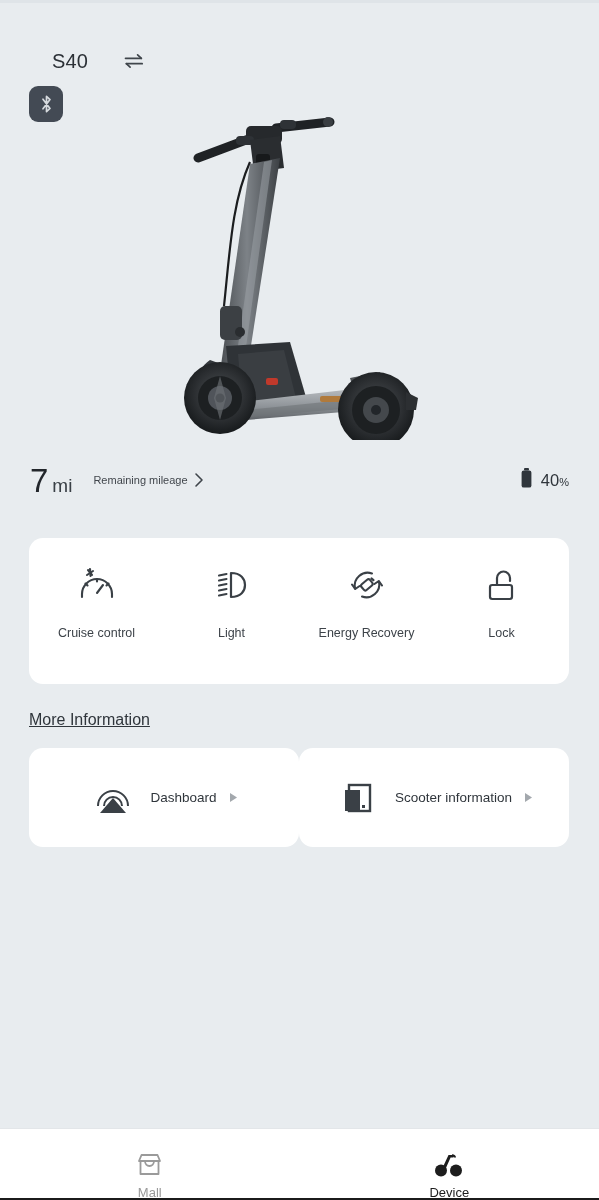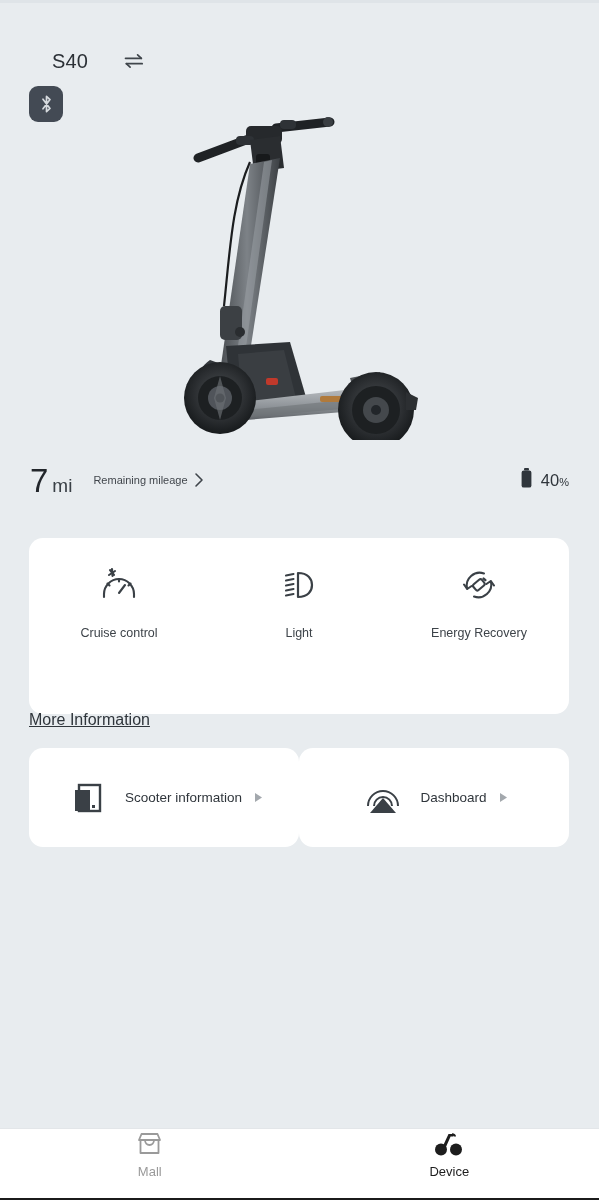--- a/index.html
+++ b/index.html
@@ -134,21 +134,21 @@
   
   .card {
     background: #ffffff;
     border-radius: 14px;
   }
   .controls-card {
     position: absolute;
     left: 29px;
     top: 538px;
     width: 540px;
-    height: 176px;
+    height: 146px;
     display: flex;
     align-items: flex-start;
   }
   .control-item {
     flex: 1;
     padding-top: 24px;
     display: flex;
     flex-direction: column;
     align-items: center;
     cursor: pointer;
@@ -215,21 +215,21 @@
   
   .tabbar {
     position: absolute;
     left: 0;
     bottom: 0;
     width: 599px;
     height: 72px;
     background: #ffffff;
     border-top: 1px solid #e3e6e9;
     display: flex;
-    align-items: flex-start;
+    align-items: flex-end;
     box-sizing: border-box;
   }
   .tab {
     flex: 1;
     display: flex;
     flex-direction: column;
     align-items: center;
     justify-content: center;
     cursor: pointer;
   }
@@ -424,44 +424,35 @@
             <path d="M33 17.5 A13 13 0 0 1 16 32.5"></path>
             <path d="M36 21.5 L32.8 17 L28.4 20"></path>
             <rect x="15.5" y="17" width="11" height="7.5" rx="2" transform="rotate(-40 21 21)"></rect>
             <path d="M25.6 14.6 L27.4 16.1" stroke-width="2.4"></path>
           </g>
         </svg>
       </div>
       <div class="control-label">Energy Recovery</div>
     </div>
 
+    <div class="control-item">
+      <div class="control-icon">
+        <svg width="42" height="42" viewBox="0 0 42 42">
+          <rect x="9" y="21" width="22" height="14" rx="2.2" fill="none" stroke="#3a4046" stroke-width="2.2"></rect>
+          <path d="M16 21 L16 14 A6.5 6.5 0 0 1 29 14 L29 17" fill="none" stroke="#3a4046" stroke-width="2.2" stroke-linecap="round"></path>
+        </svg>
+      </div>
+      <div class="control-label">Lock</div>
+    </div>
 
   </div>
 
   <div class="section-title">More Information</div>
 
   <div class="info-row">
-
-    <div class="card info-card">
-      <div class="info-inner">
-        <div class="info-icon">
-          <svg width="44" height="44" viewBox="0 0 44 44">
-            <rect x="13" y="9" width="21" height="26" fill="none" stroke="#3a4046" stroke-width="2.4"></rect>
-            <rect x="9" y="14" width="15" height="21" fill="#3a4046"></rect>
-            <rect x="26" y="29" width="3" height="3" fill="#3a4046"></rect>
-          </svg>
-        </div>
-        <div class="info-label">Scooter information</div>
-        <span class="info-arrow">
-          <svg width="9" height="11" viewBox="0 0 9 11">
-            <path d="M1 1 L8 5.5 L1 10 Z" fill="#a3a8ad"></path>
-          </svg>
-        </span>
-      </div>
-    </div>
 
     <div class="card info-card">
       <div class="info-inner">
         <div class="info-icon">
           <svg width="44" height="44" viewBox="0 0 44 44">
             <g fill="none" stroke="#3a4046" stroke-width="2">
               <path d="M7 30 A15 15 0 1 1 37 30"></path>
               <path d="M13 30 A9 9 0 1 1 31 30"></path>
             </g>
             <path d="M22 22 L35 37 L9 37 Z" fill="#3a4046"></path>
@@ -469,20 +460,38 @@
         </div>
         <div class="info-label">Dashboard</div>
         <span class="info-arrow">
           <svg width="9" height="11" viewBox="0 0 9 11">
             <path d="M1 1 L8 5.5 L1 10 Z" fill="#a3a8ad"></path>
           </svg>
         </span>
       </div>
     </div>
 
+    <div class="card info-card">
+      <div class="info-inner">
+        <div class="info-icon">
+          <svg width="44" height="44" viewBox="0 0 44 44">
+            <rect x="13" y="9" width="21" height="26" fill="none" stroke="#3a4046" stroke-width="2.4"></rect>
+            <rect x="9" y="14" width="15" height="21" fill="#3a4046"></rect>
+            <rect x="26" y="29" width="3" height="3" fill="#3a4046"></rect>
+          </svg>
+        </div>
+        <div class="info-label">Scooter information</div>
+        <span class="info-arrow">
+          <svg width="9" height="11" viewBox="0 0 9 11">
+            <path d="M1 1 L8 5.5 L1 10 Z" fill="#a3a8ad"></path>
+          </svg>
+        </span>
+      </div>
+    </div>
+
   </div>
 
   <div class="tabbar">
 
     <div class="tab">
       <div class="tab-icon">
         <svg width="27" height="26" viewBox="0 0 27 26">
           <g fill="none" stroke="#9a9a9a" stroke-width="1.8" stroke-linejoin="round">
             <path d="M3 9 L5.5 3 L21.5 3 L24 9 Z"></path>
             <path d="M4.5 9 L4.5 22 L22.5 22 L22.5 9"></path>

